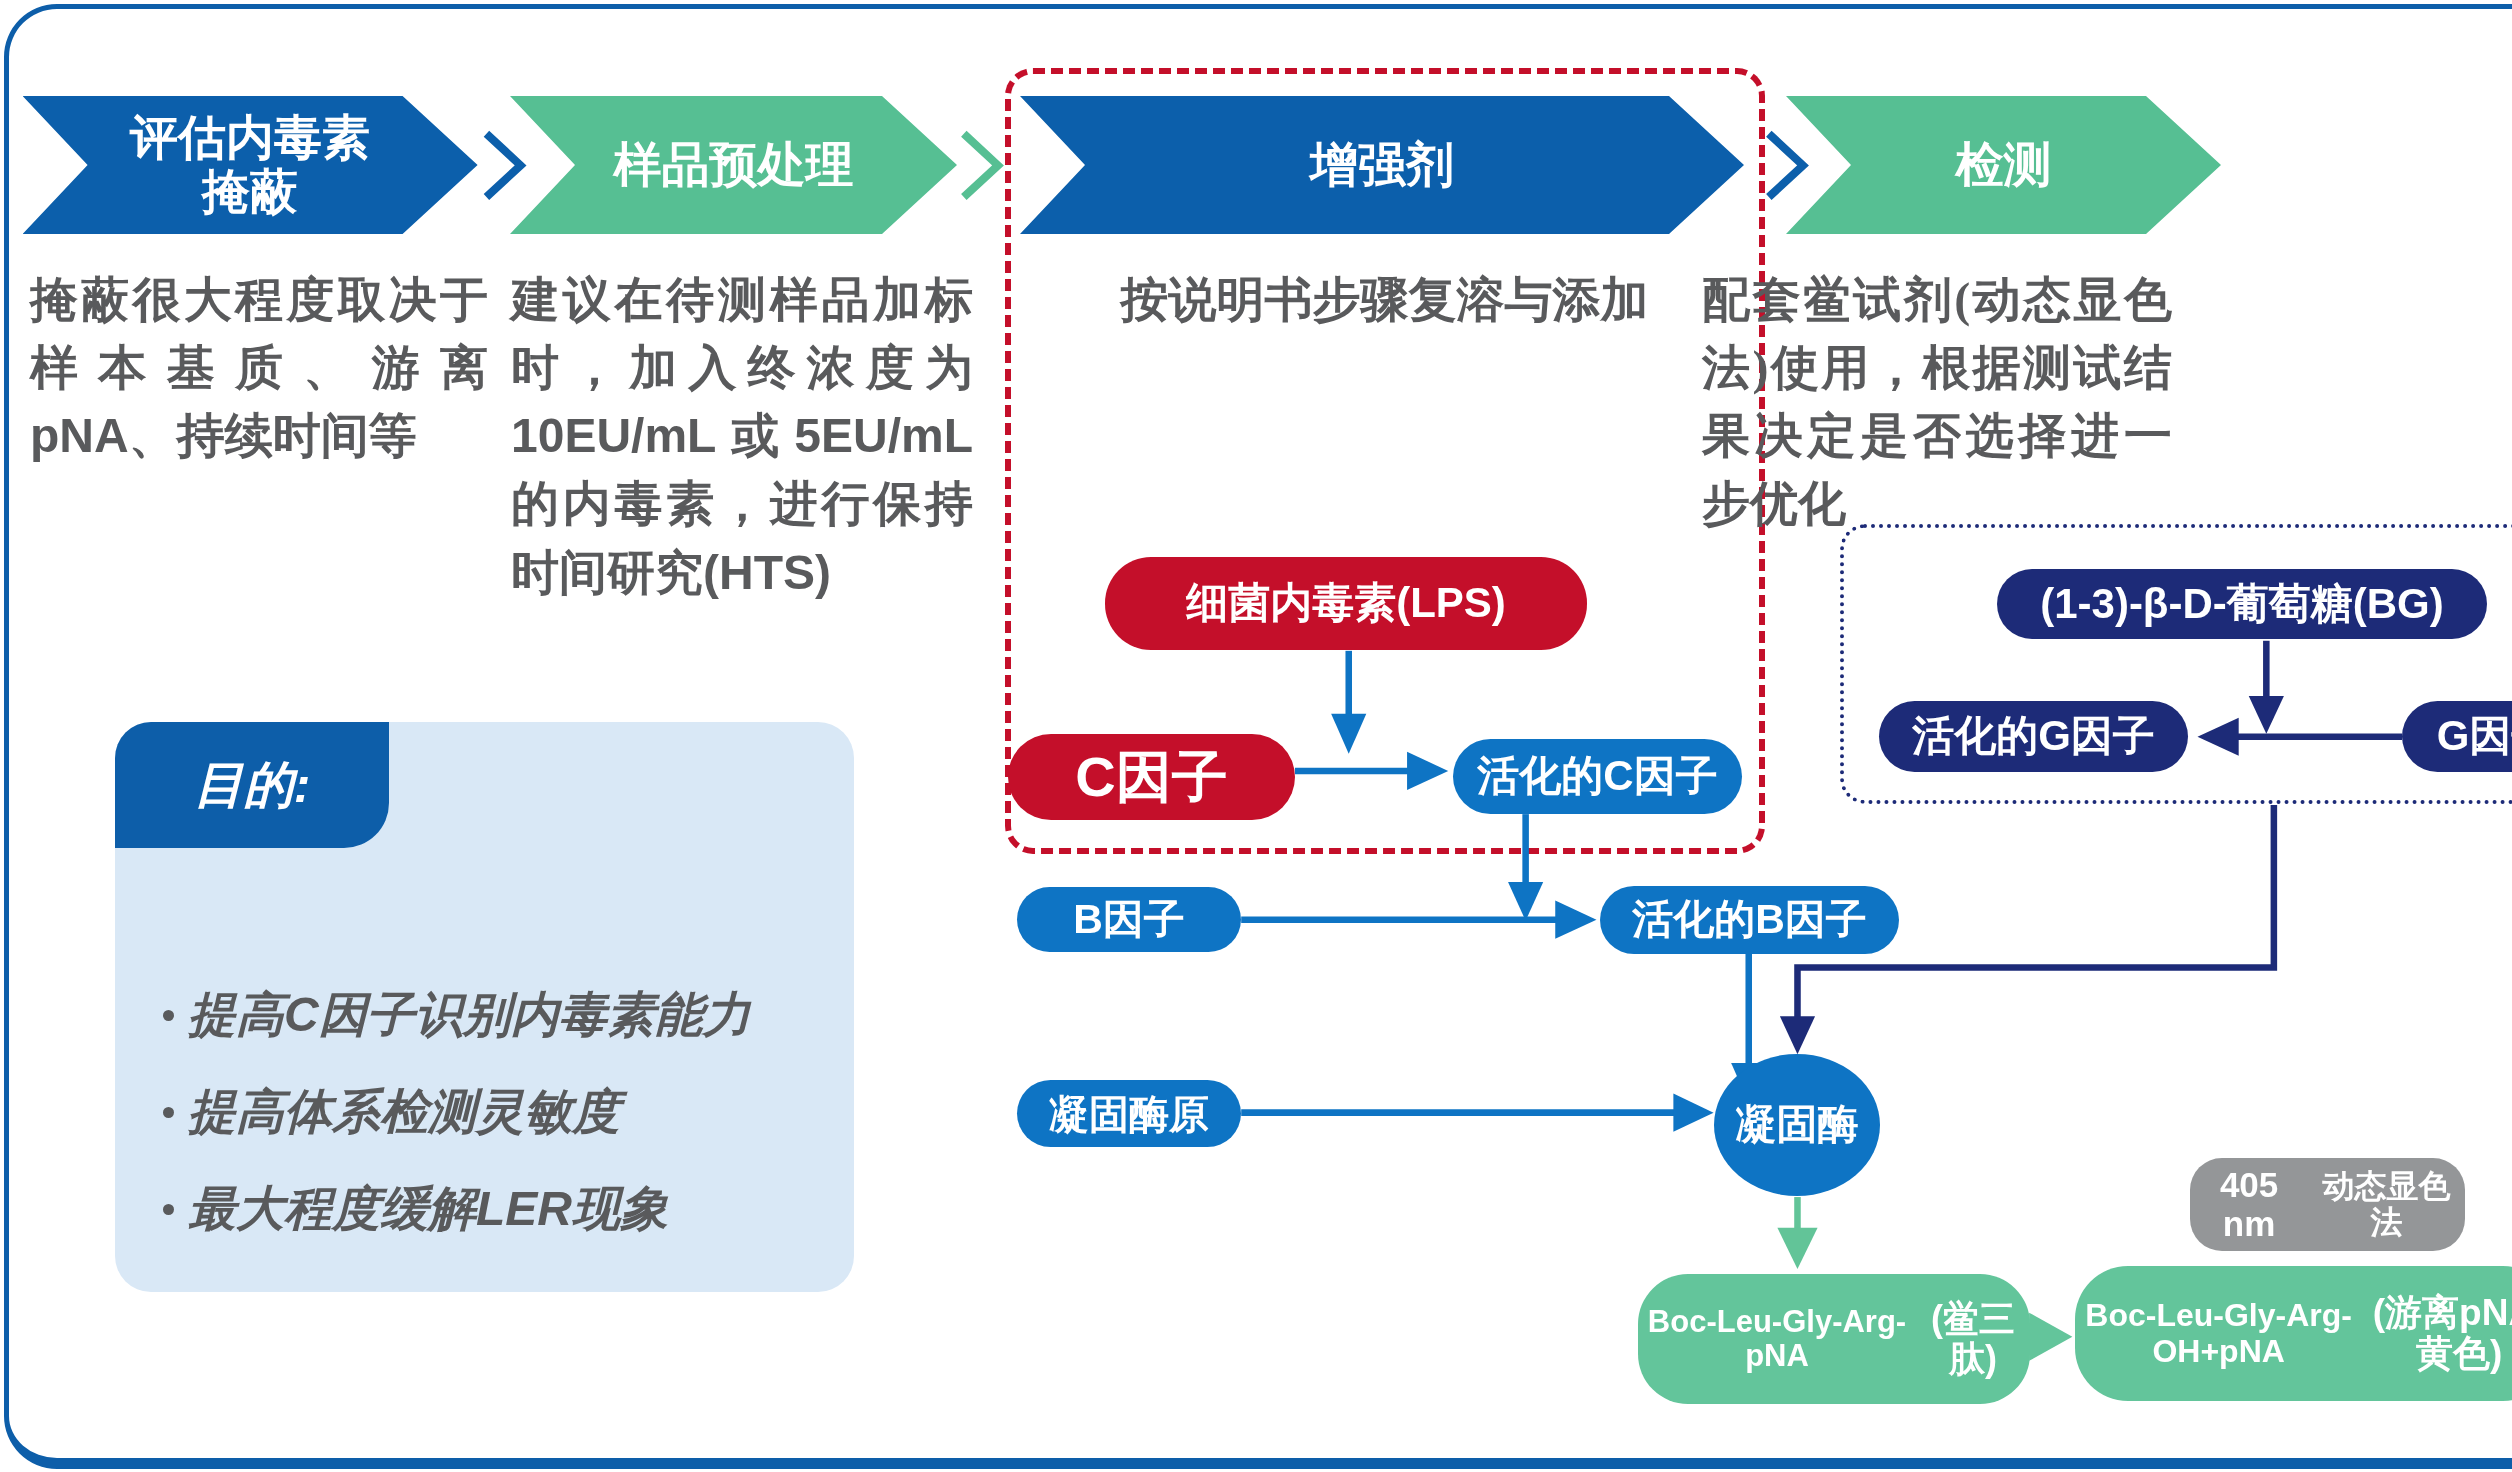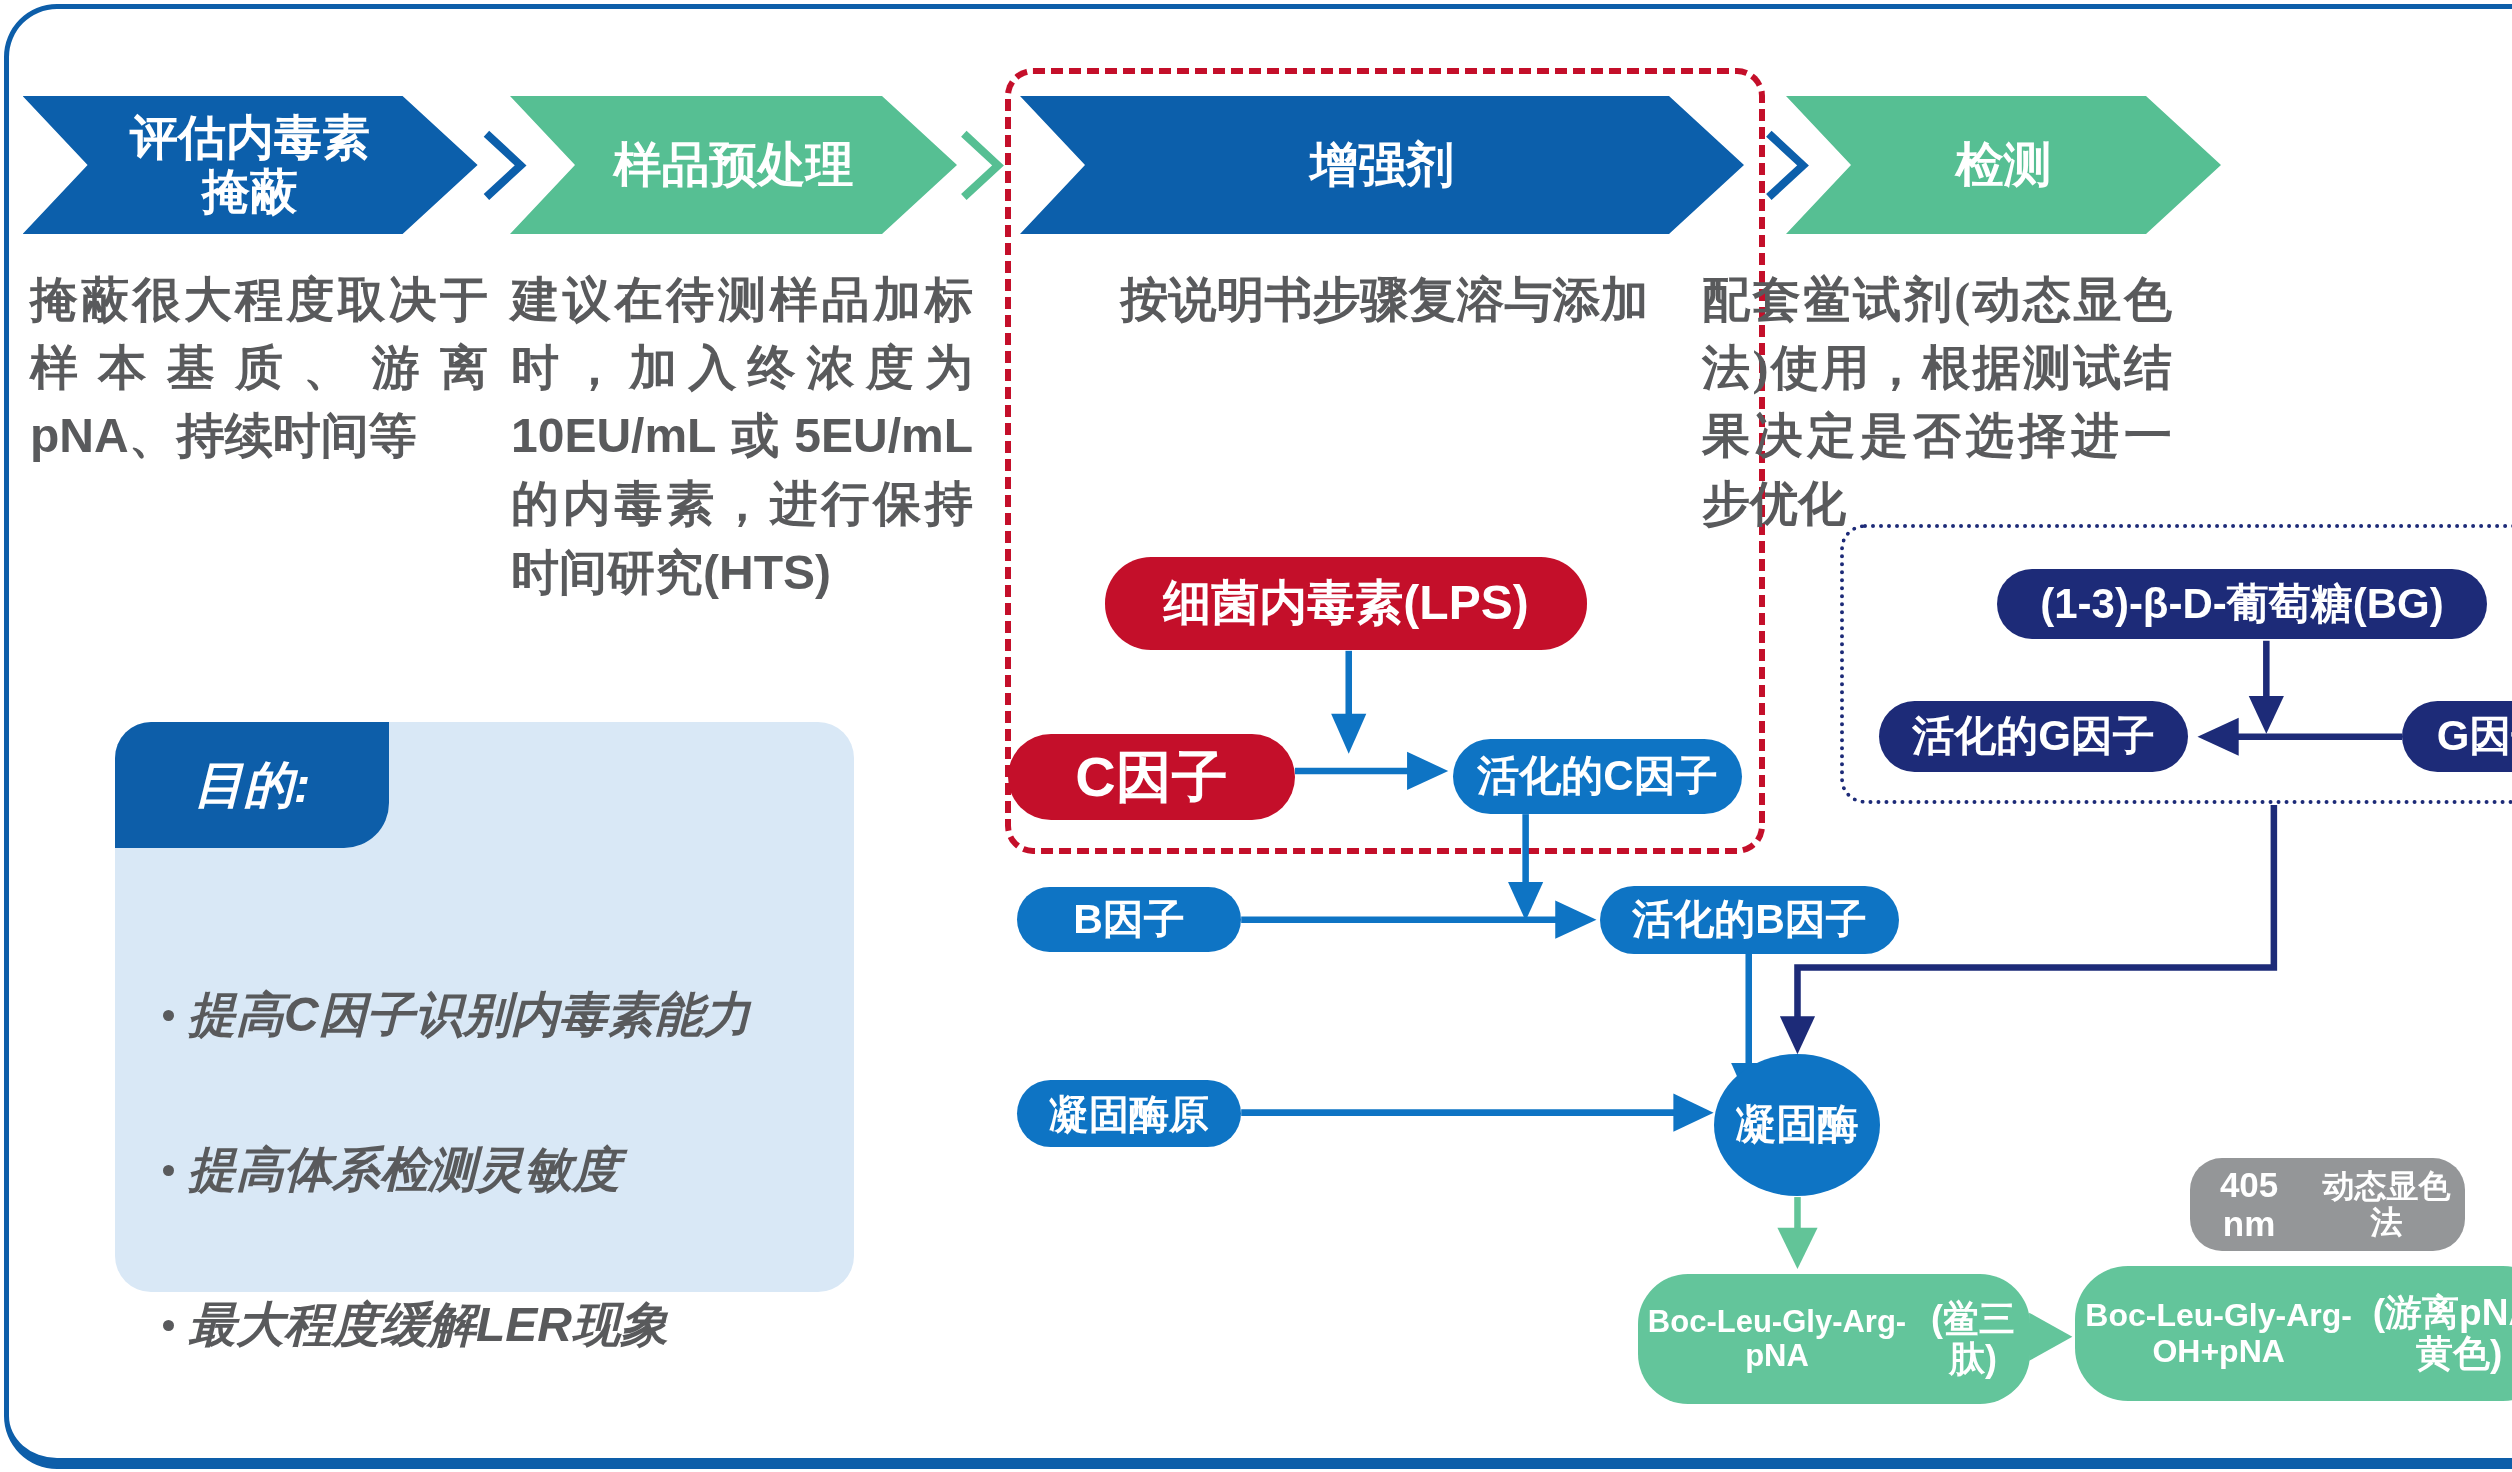--- a/index.html
+++ b/index.html
@@ -32,21 +32,21 @@
   .dotted-box{position:absolute;left:1840px;top:524px;width:794px;height:280px;
     border:4.5px dotted var(--navy);border-radius:25px;}
 
   
   .purpose{position:absolute;left:115px;top:722px;width:739px;height:570px;
     background:var(--purpose-bg);border-radius:36px;font-style:italic;}
   .purpose-tab{position:absolute;left:0;top:0;width:274px;height:126px;
     background:var(--purpose-tab);border-radius:36px 0 45px 0;display:flex;
     align-items:center;justify-content:center;color:#fff;font-size:50px;}
   .purpose-list{position:absolute;left:48px;top:261px;display:flex;
-    flex-direction:column;gap:91px;}
+    flex-direction:column;gap:33px;}
   .purpose-item{display:flex;align-items:center;color:var(--text-gray);font-size:48px;}
   .purpose-dot{width:11px;height:11px;border-radius:50%;background:var(--text-gray);
     margin-right:14px;flex:0 0 auto;}
 
   
   .node{position:absolute;display:flex;align-items:center;justify-content:center;
     color:#fff;text-align:center;line-height:1.1;}
   .n-red{background:var(--red);}
   .n-blue{background:var(--flow-blue);}
   .n-navy{background:var(--navy);}
@@ -148,21 +148,21 @@
     <path class="l-navy" d="M4525,1602 V1925 H3577 V2028"></path>
     <polygon class="h-navy" points="3542,2022 3612,2022 3577,2098"></polygon>
 
     <line class="l-green" x1="3577" y1="2382" x2="3577" y2="2450"></line>
     <polygon class="h-green" points="3537,2443 3617,2443 3577,2525"></polygon>
 
     <line class="l-green2" x1="3972" y1="2660" x2="4042" y2="2660"></line>
     <polygon class="h-green2" points="4038,2612 4038,2708 4124,2660"></polygon>
   </svg>
 
-  <div class="node n-red" style="left:1105px;top:557px;width:482px;height:93px;border-radius:46px;font-size:48px;">细菌内毒素(LPS)</div>
+  <div class="node n-red" style="left:1105px;top:557px;width:482px;height:93px;border-radius:46px;font-size:42px;">细菌内毒素(LPS)</div>
   <div class="node n-red" style="left:1008px;top:734px;width:287px;height:86px;border-radius:43px;font-size:56px;">C因子</div>
   <div class="node n-blue" style="left:1453px;top:739px;width:289px;height:75px;border-radius:38px;font-size:42px;">活化的C因子</div>
   <div class="node n-blue" style="left:1017px;top:887px;width:224px;height:65px;border-radius:33px;font-size:41px;">B因子</div>
   <div class="node n-blue" style="left:1600px;top:886px;width:299px;height:68px;border-radius:34px;font-size:41px;">活化的B因子</div>
   <div class="node n-blue" style="left:1017px;top:1080px;width:224px;height:67px;border-radius:34px;font-size:40px;">凝固酶原</div>
   <div class="node n-blue" style="left:1714px;top:1054px;width:166px;height:142px;border-radius:50%;font-size:41px;">凝固酶</div>
 
   <div class="node n-navy" style="left:1997px;top:569px;width:490px;height:70px;border-radius:35px;font-size:42px;">(1-3)-β-D-葡萄糖(BG)</div>
   <div class="node n-navy" style="left:1879px;top:701px;width:309px;height:71px;border-radius:36px;font-size:42px;">活化的G因子</div>
   <div class="node n-navy" style="left:2402px;top:701px;width:186px;height:71px;border-radius:36px;font-size:42px;">G因子</div>

